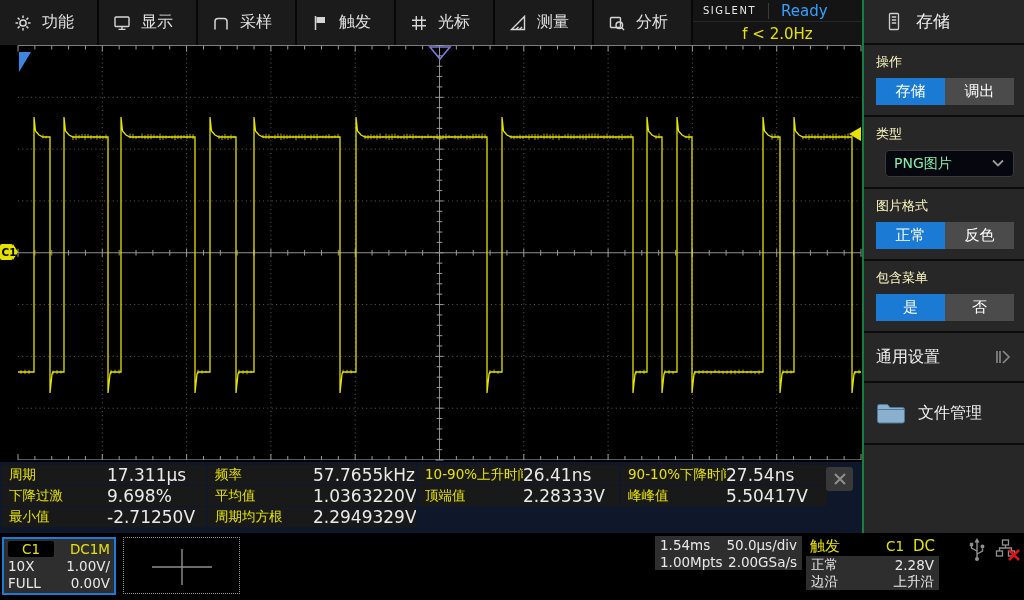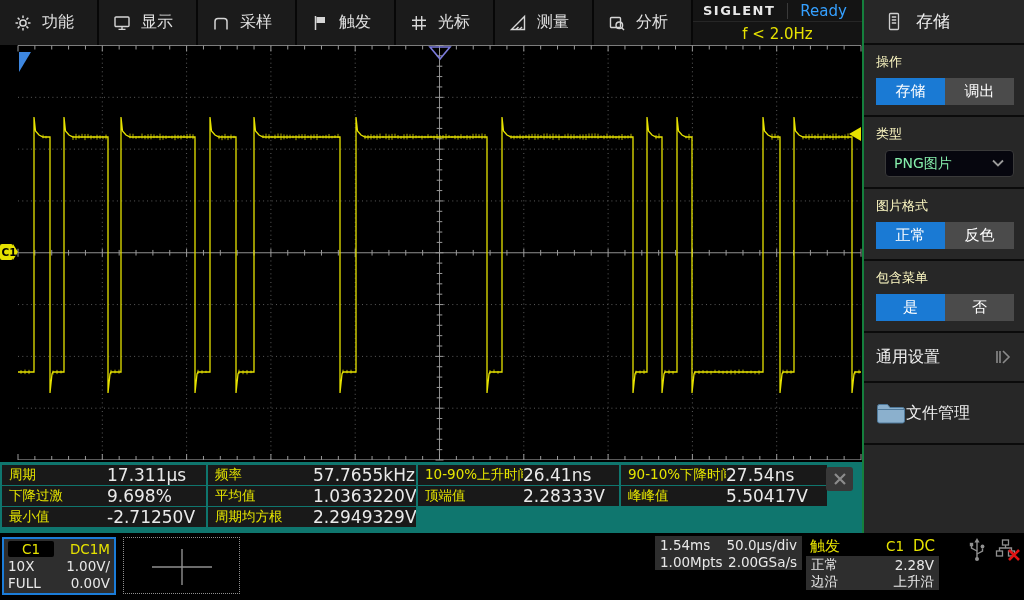--- a/index.html
+++ b/index.html
@@ -6,21 +6,21 @@
   html,body { width:1024px; height:600px; background:#000; overflow:hidden;
     font-family:"DejaVu Sans","Liberation Sans",sans-serif; }
 
   
   #menubar { position:absolute; left:0; top:0; width:862px; height:45px; background:#1b1b1b; display:flex; }
   .menu-item { flex:0 0 99px; display:flex; align-items:center; justify-content:flex-start;
     padding-left:14px; gap:10px; border-right:2px solid #070707; color:#e0e0e0; font-size:16px; cursor:default; }
   .menu-item svg { flex:0 0 auto; }
   #brand-block { flex:1; display:flex; flex-direction:column; background:#141414; }
   #brand-row { height:22px; display:flex; align-items:center; border-bottom:1px solid #262626; }
-  #brand-logo { color:#e8e8e8; font-weight:bold; font-size:13px; letter-spacing:1.5px; padding-left:10px; }
+  #brand-logo { color:#e8e8e8; font-weight:normal; font-size:10px; letter-spacing:1.5px; padding-left:10px; }
   #brand-sep { width:1px; height:16px; background:#3a3a3a; margin:0 12px; }
   #ready { color:#35a0ff; font-size:15px; }
   #freq { height:23px; display:flex; align-items:center; justify-content:center; color:#e6e200; font-size:15px; }
 
   
   #sidebar { position:absolute; left:862px; top:0; width:162px; height:563px; background:#272727; border-left:2px solid #15803d; }
   #sb-header { height:45px; display:flex; align-items:center; gap:14px; padding-left:22px;
     color:#f0f0f0; font-size:17px; border-bottom:2px solid #0b0b0b; }
   .sb-sec { padding:8px 10px 10px 12px; border-bottom:2px solid #0b0b0b; }
   .sb-label { color:#fef9c3; font-size:13px; margin-bottom:7px; }
@@ -28,27 +28,27 @@
   .sb-btn { flex:1; height:27px; border:none; font-size:15px; color:#fff; cursor:pointer;
     font-family:inherit; }
   .sb-btn.on { background:#1a7ad4; }
   .sb-btn.off { background:#4b4b4b; }
   .dropdown { height:27px; background:#06060e; border:1px solid #3a3a3a; border-radius:4px;
     display:flex; align-items:center; padding:0 8px; color:#86efac; font-size:14px; cursor:pointer;margin-left:9px; }
   .dropdown .dd-text { flex:1; }
   .sb-row { display:flex; align-items:center; padding:0 12px; border-bottom:2px solid #0b0b0b;
     color:#f0f0f0; font-size:16px; cursor:pointer; }
   #sb-general { height:50px; }
-  #sb-files { height:62px; }
+  #sb-files { height:62px; gap:12px; }
 
   
   #scope { position:absolute; left:0; top:45px; width:862px; height:417px; background:#000; }
 
   
-  #meas { position:absolute; left:0; top:462px; width:862px; height:71px; background:#0f766e; padding:3px 0 0 2px; }
+  #meas { position:absolute; left:0; top:462px; width:862px; height:71px; background:#0f172a; padding:3px 0 0 2px; }
   #meas-grid { display:grid; grid-template-columns:204px 208px 201px 206px; grid-auto-rows:20px; gap:1px 2px; }
   .mcell { background:#191919; display:flex; align-items:center; overflow:hidden; }
   .mcell.empty { background:transparent; }
   .mlabel { flex:0 0 105px; color:#e4e400; font-size:13.5px; padding-left:7px; white-space:nowrap; overflow:hidden; }
   .mvalue { color:#eaeaea; font-size:17px; white-space:nowrap; }
   #meas-close { position:absolute; left:826px; top:5px; width:27px; height:24px; background:#383838;
     border-radius:3px; display:flex; align-items:center; justify-content:center; cursor:pointer; }
 
   
   #bottombar { position:absolute; left:0; top:533px; width:1024px; height:67px; background:#000; }

